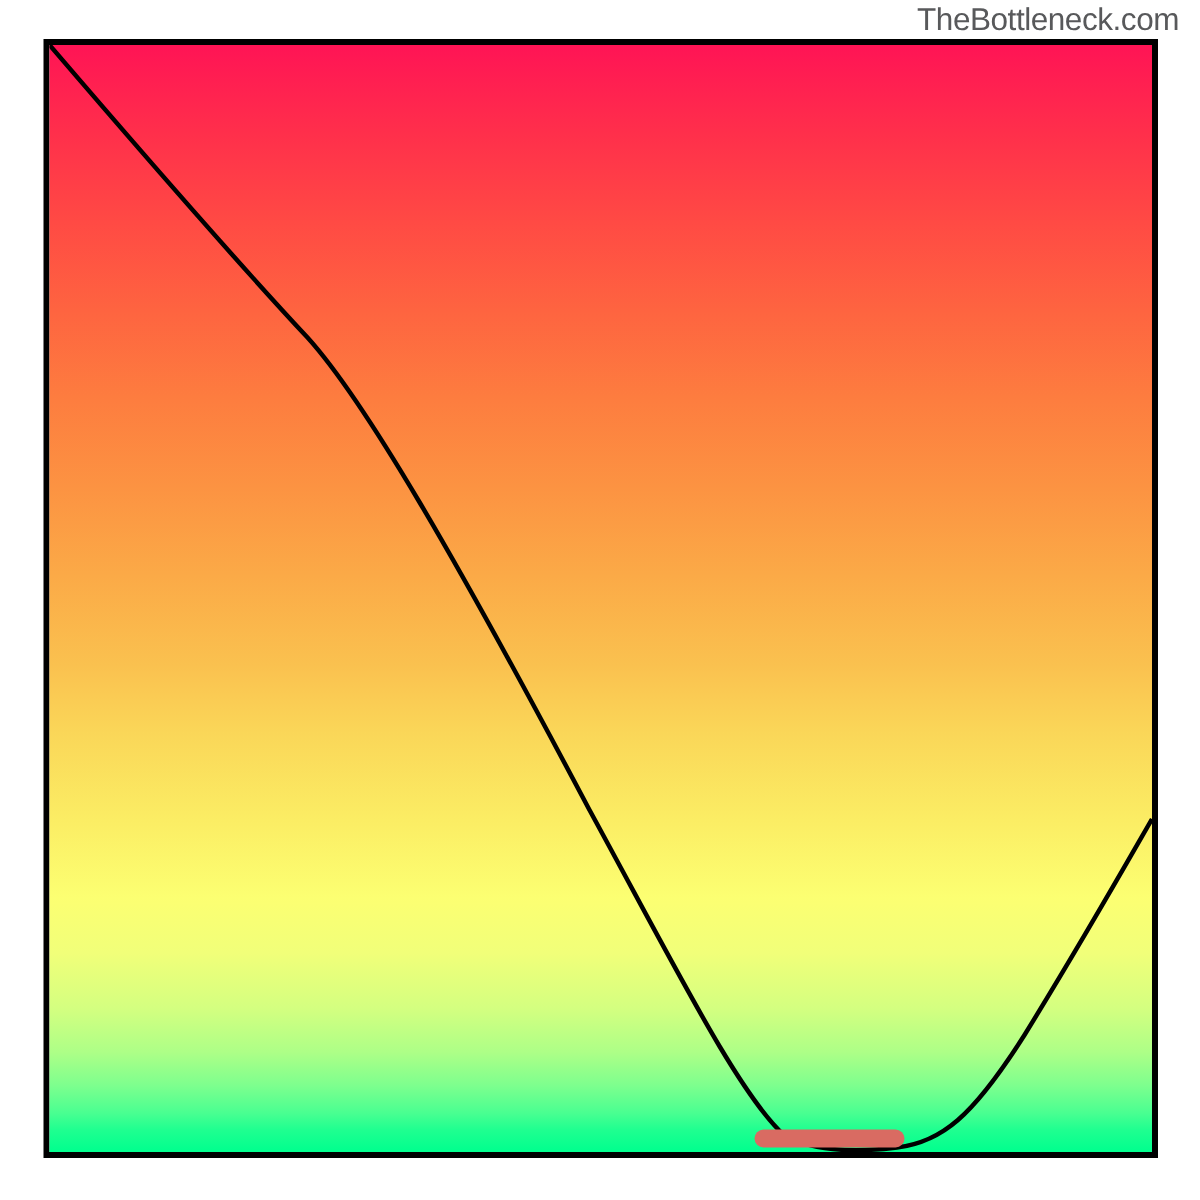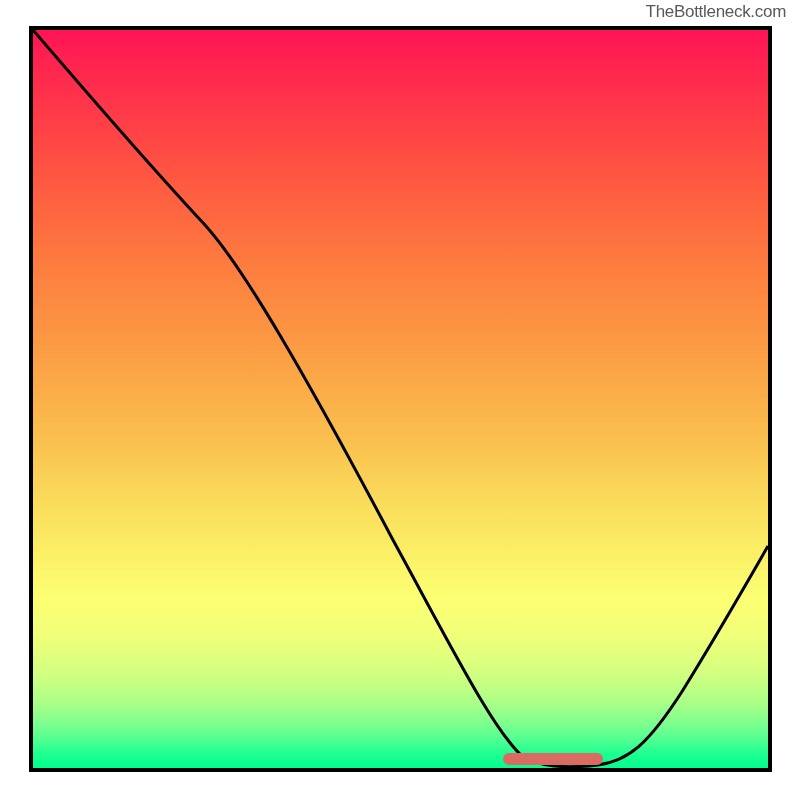--- a/index.html
+++ b/index.html
@@ -12,21 +12,21 @@
   }
   .container {
     position: relative;
     width: 800px;
     height: 800px;
   }
   .watermark {
     position: absolute;
     top: 2px;
     right: 14px;
-    font-size: 17px;
+    font-size: 21px;
     color: #58595b;
     font-weight: normal;
     letter-spacing: -0.3px;
   }
   .chart-frame {
     position: absolute;
     left: 29px;
     top: 26px;
     width: 743px;
     height: 746px;

